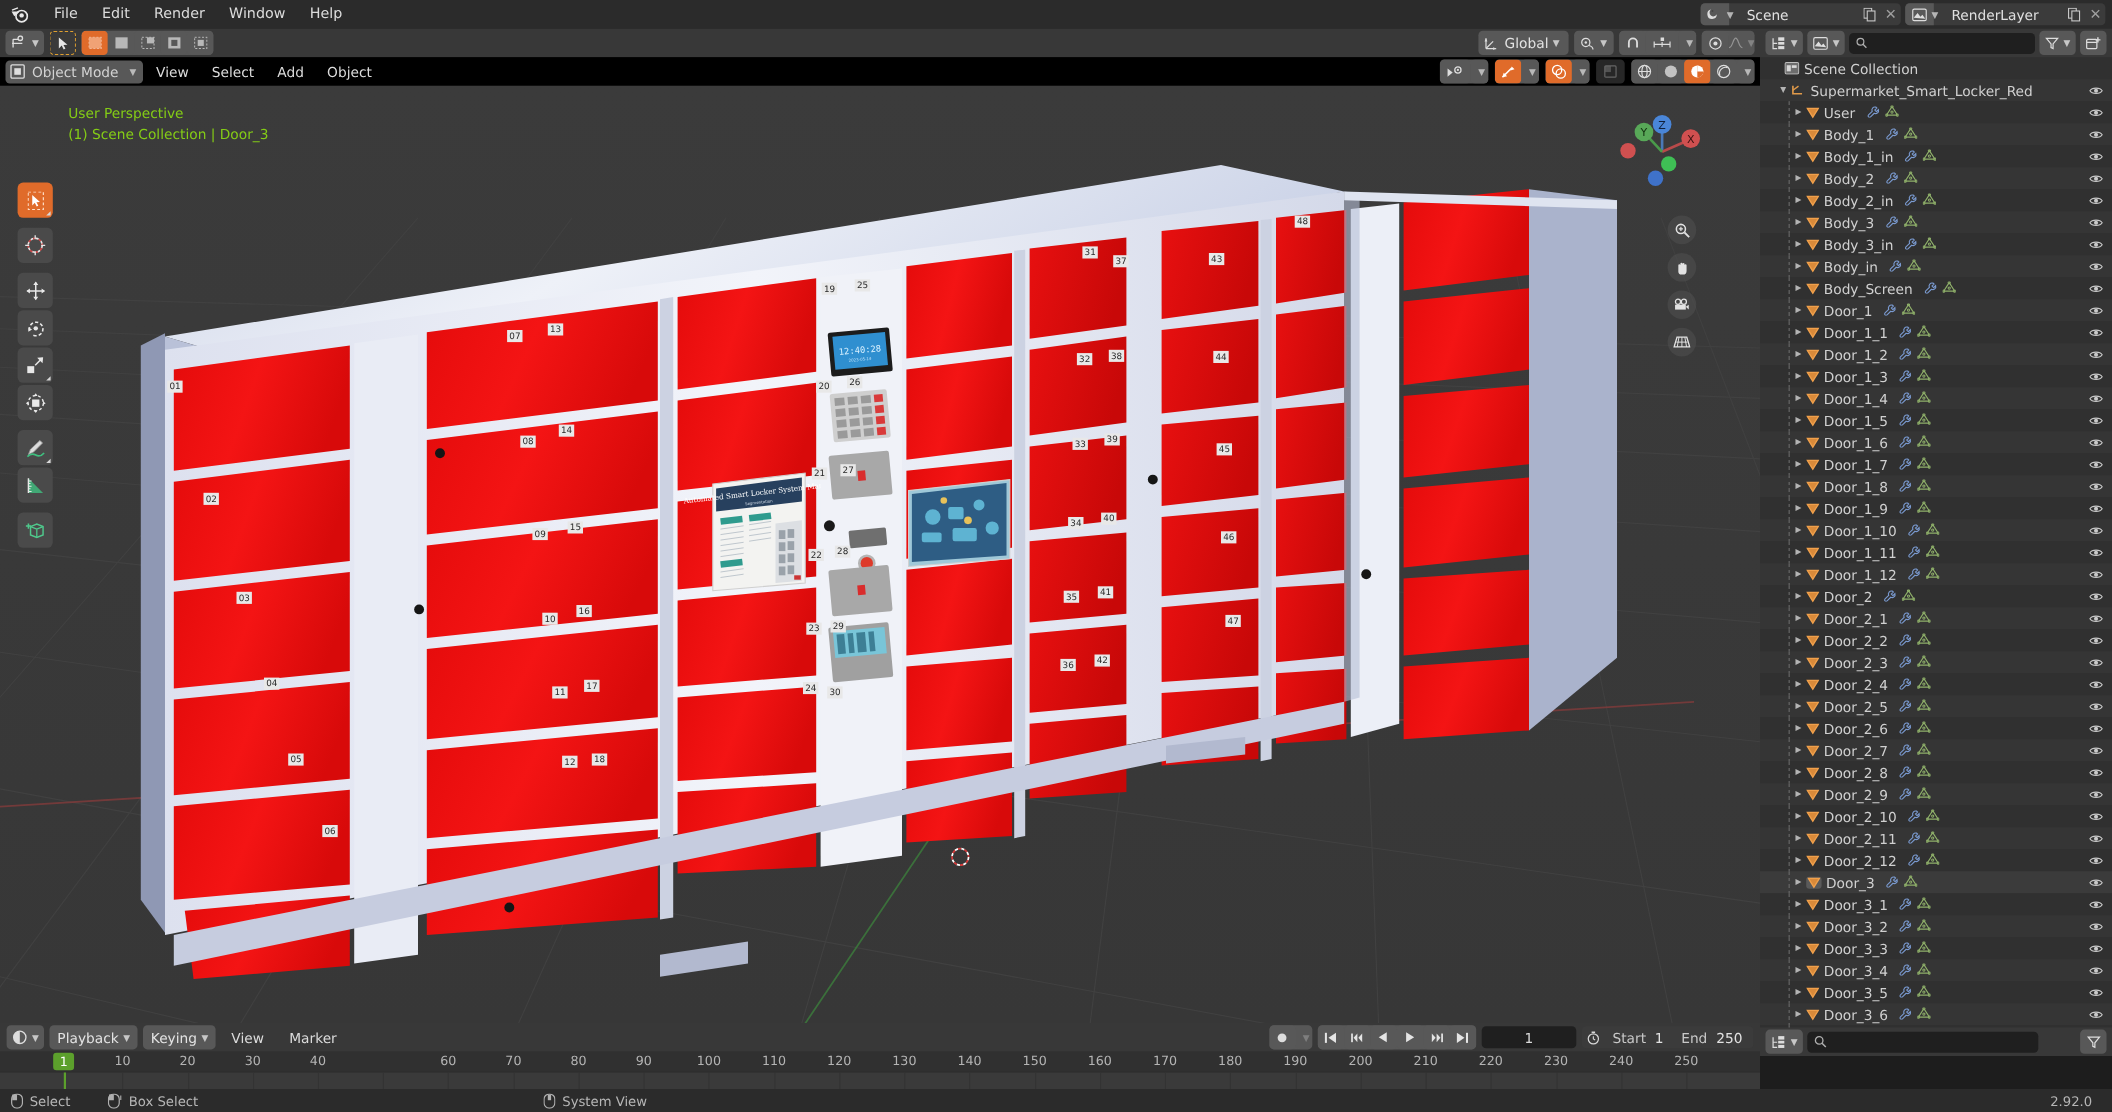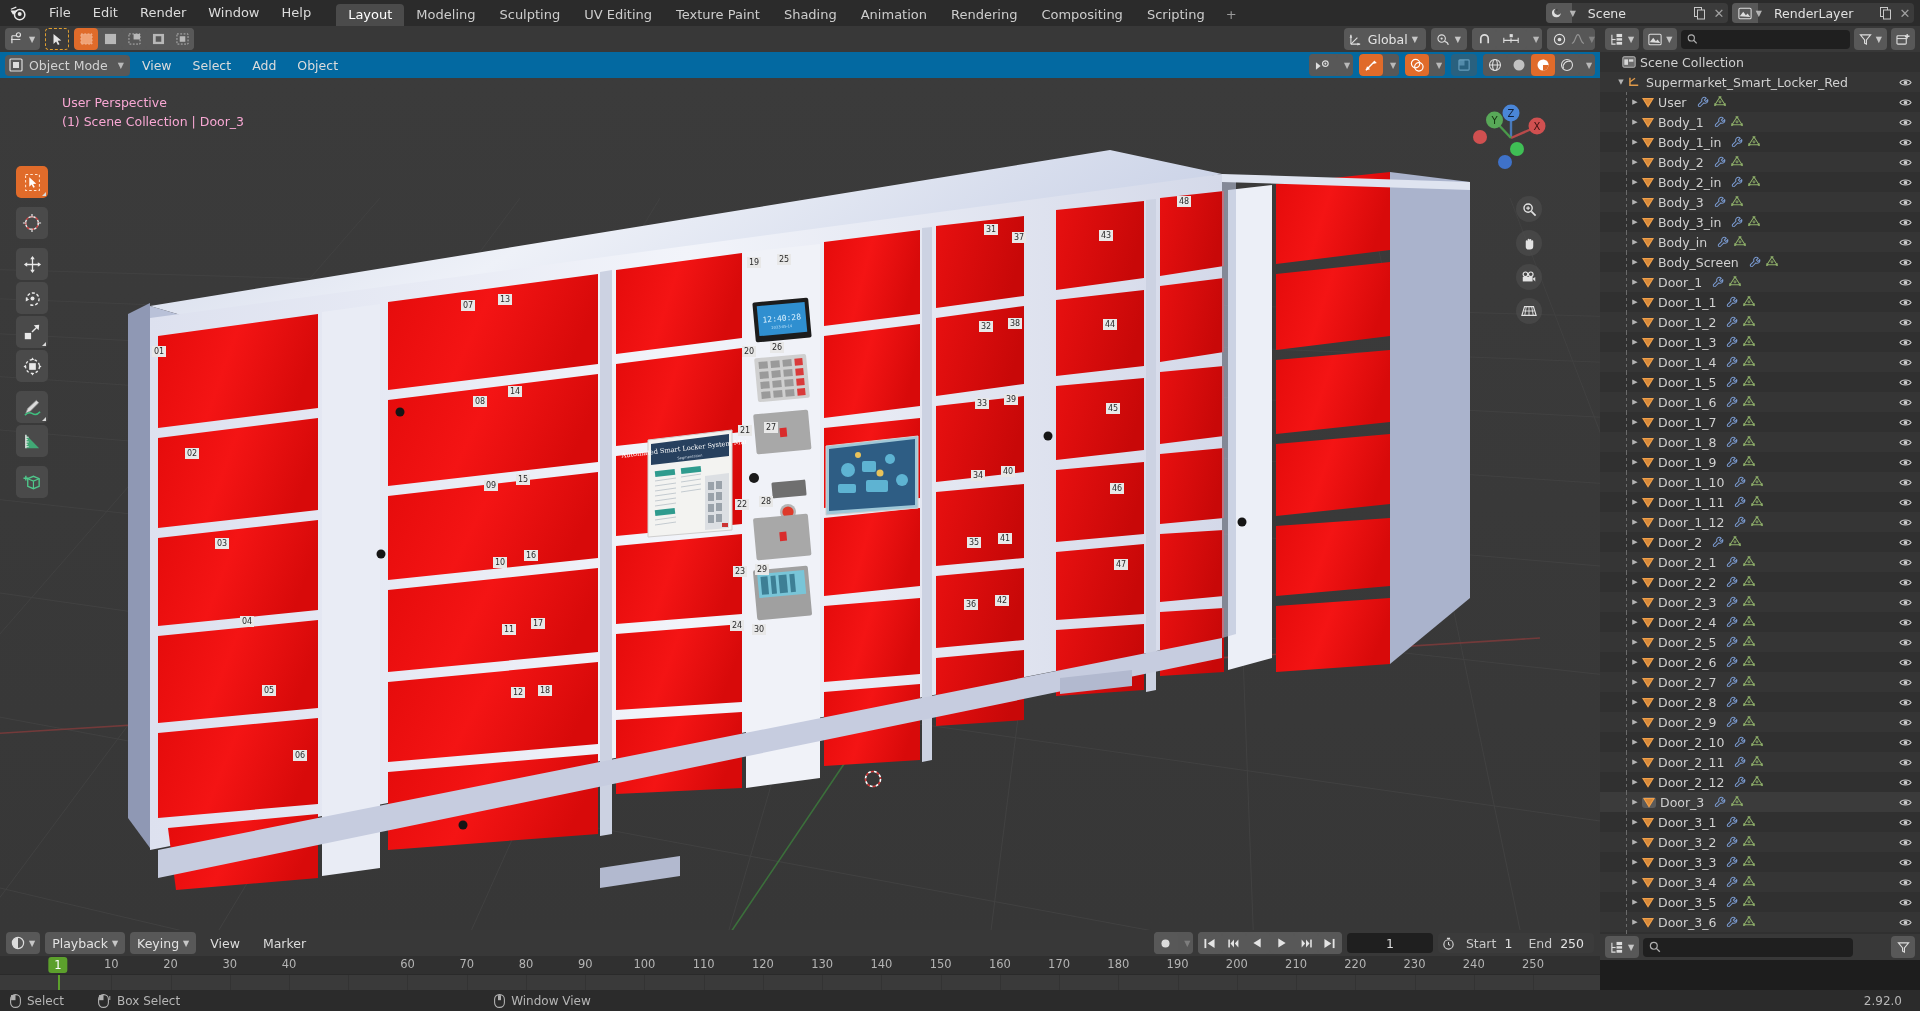--- a/index.html
+++ b/index.html
@@ -33,30 +33,30 @@
   .idfield .ic { width:26px; height:20px; background:#585858; border-radius:4px 0 0 4px;
                  display:flex; align-items:center; justify-content:center; }
   .idfield .nm { padding:0 10px 0 8px; font-size:12.5px; color:#e0e0e0; min-width:110px; }
   .idfield .cp { width:20px; display:flex; align-items:center; justify-content:center; }
   .idfield .xx { width:18px; display:flex; align-items:center; justify-content:center; color:#a0a0a0; }
 
   
   #vp-header { position:absolute; left:0; top:26px; width:1600px; height:26px;
                background:#383838; display:flex; align-items:center; padding:0 5px; gap:5px; }
   #vp-header2 { position:absolute; left:0; top:52px; width:1600px; height:26px;
-               background:#0369a1; display:flex; align-items:center; padding:0 5px; gap:3px; }
+               background:#000000; display:flex; align-items:center; padding:0 5px; gap:3px; }
   .mode-btn { display:flex; align-items:center; background:#585858; border-radius:4px;
               height:21px; padding:0 6px 0 4px; gap:6px; font-size:12.5px; }
   .hmenu { padding:0 9px; font-size:12.5px; color:#dcdcdc; height:21px; line-height:21px; }
 
   
   #viewport { position:absolute; left:0; top:78px; width:1600px; height:852px;
               background:#393939; overflow:hidden; }
   #grid { position:absolute; inset:0; }
-  #vp-text { position:absolute; left:62px; top:15px; font-size:12.5px; color:#f9a8d4;
+  #vp-text { position:absolute; left:62px; top:15px; font-size:12.5px; color:#84cc16;
              line-height:19px; pointer-events:none; }
   #toolbar-left { position:absolute; left:16px; top:88px; display:flex; flex-direction:column; gap:2px; }
   .tool { width:32px; height:32px; background:#4a4a4a; border-radius:5px;
           display:flex; align-items:center; justify-content:center; position:relative; }
   .tool.active { background:#e06b2a; }
   .tool.gap { margin-top:7px; }
   .tool .corner { position:absolute; right:2px; bottom:2px; width:0; height:0;
       border-left:4px solid transparent; border-bottom:4px solid #d8d8d8; }
 
   
@@ -132,33 +132,20 @@
     <path d="M3 9 L12 9 L6 14 Z" fill="#e8e8e8"></path>
     <path d="M3.5 7.5 L10 5" stroke="#e8e8e8" stroke-width="1.6" fill="none"></path>
   </svg>
   <div class="row">
     <div class="menu-item">File</div>
     <div class="menu-item">Edit</div>
     <div class="menu-item">Render</div>
     <div class="menu-item">Window</div>
     <div class="menu-item">Help</div>
   </div>
-  <div id="workspace-tabs">
-      <div class="wtab active">Layout</div>
-      <div class="wtab">Modeling</div>
-      <div class="wtab">Sculpting</div>
-      <div class="wtab">UV Editing</div>
-      <div class="wtab">Texture Paint</div>
-      <div class="wtab">Shading</div>
-      <div class="wtab">Animation</div>
-      <div class="wtab">Rendering</div>
-      <div class="wtab">Compositing</div>
-      <div class="wtab">Scripting</div>
-      <div class="wtab plus">+</div>
-    </div>
 
   <div id="topbar-right">
     <div class="idfield">
       <div class="ic">
         <svg width="14" height="14" viewBox="0 0 16 16">
             <path d="M4 3 a4 4 0 1 0 6 5 a5 5 0 1 1 -6 -5z" fill="#ddd"></path>
             <circle cx="5.5" cy="4.5" r="1" fill="#444"></circle>
           </svg>
       </div>
       <div class="chev" style="margin:0 4px 0 -2px;">▼</div>
@@ -2255,21 +2242,21 @@
         <path d="M1.1 1 L5.5 1 L5.5 6.2 L1.1 6.2 Z" fill="#b0b0b0"></path>
         <path d="M11.8 2 L11.8 6" stroke="#b0b0b0" stroke-width="1"></path>
       </svg>
     <span>Box Select</span>
   </div>
   <div class="sb-item" style="margin-left:280px;">
     <svg width="11" height="14" viewBox="0 0 11 14">
         <rect x="0.6" y="0.6" width="9.8" height="12.8" rx="4.6" fill="none" stroke="#b0b0b0" stroke-width="1.1"></rect>
         <rect x="4" y="1.2" width="3" height="5" fill="#b0b0b0"></rect>
       </svg>
-    <span>Window View</span>
+    <span>System View</span>
   </div>
   <div class="sb-item" style="margin-left:230px;margin-top:40px;">
     <svg width="11" height="14" viewBox="0 0 11 14">
         <rect x="0.6" y="0.6" width="9.8" height="12.8" rx="4.6" fill="none" stroke="#b0b0b0" stroke-width="1.1"></rect>
         <path d="M5.5 1 L9.9 1 L9.9 6.2 L5.5 6.2 Z" fill="#b0b0b0"></path>
       </svg>
     <span>Object Context Menu</span>
   </div>
   <div id="sb-right">2.92.0</div>
 </div>

